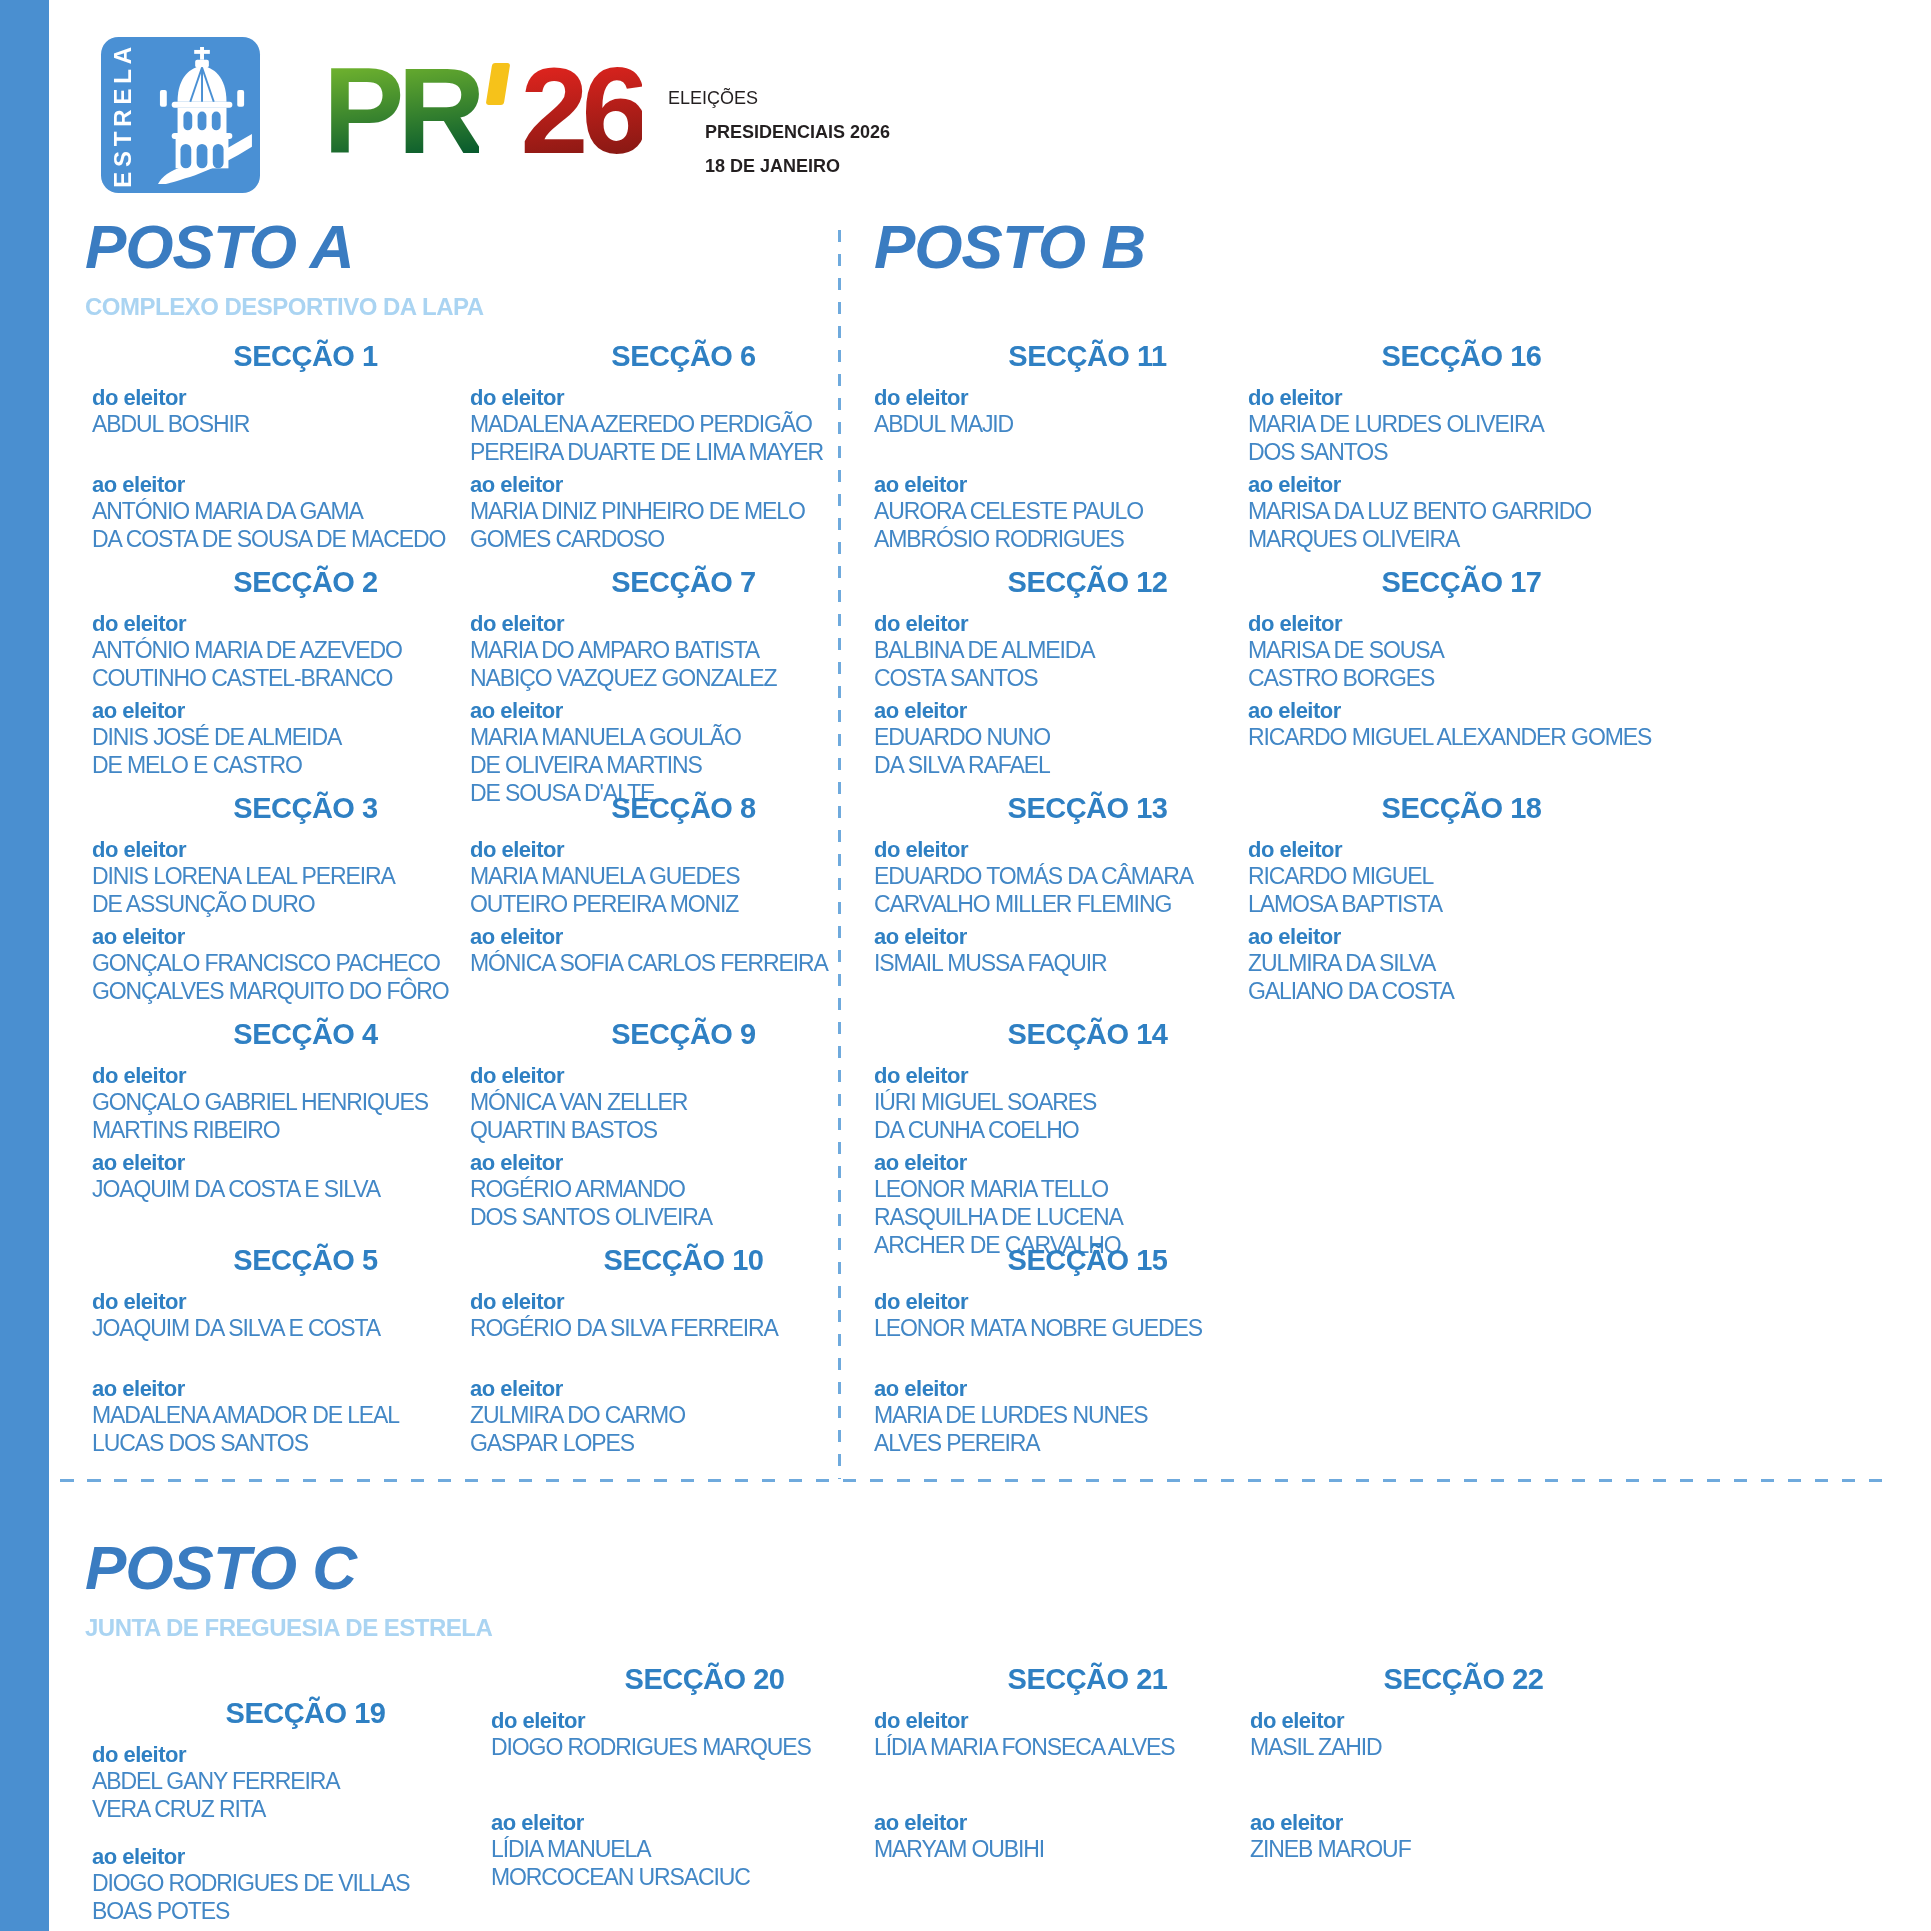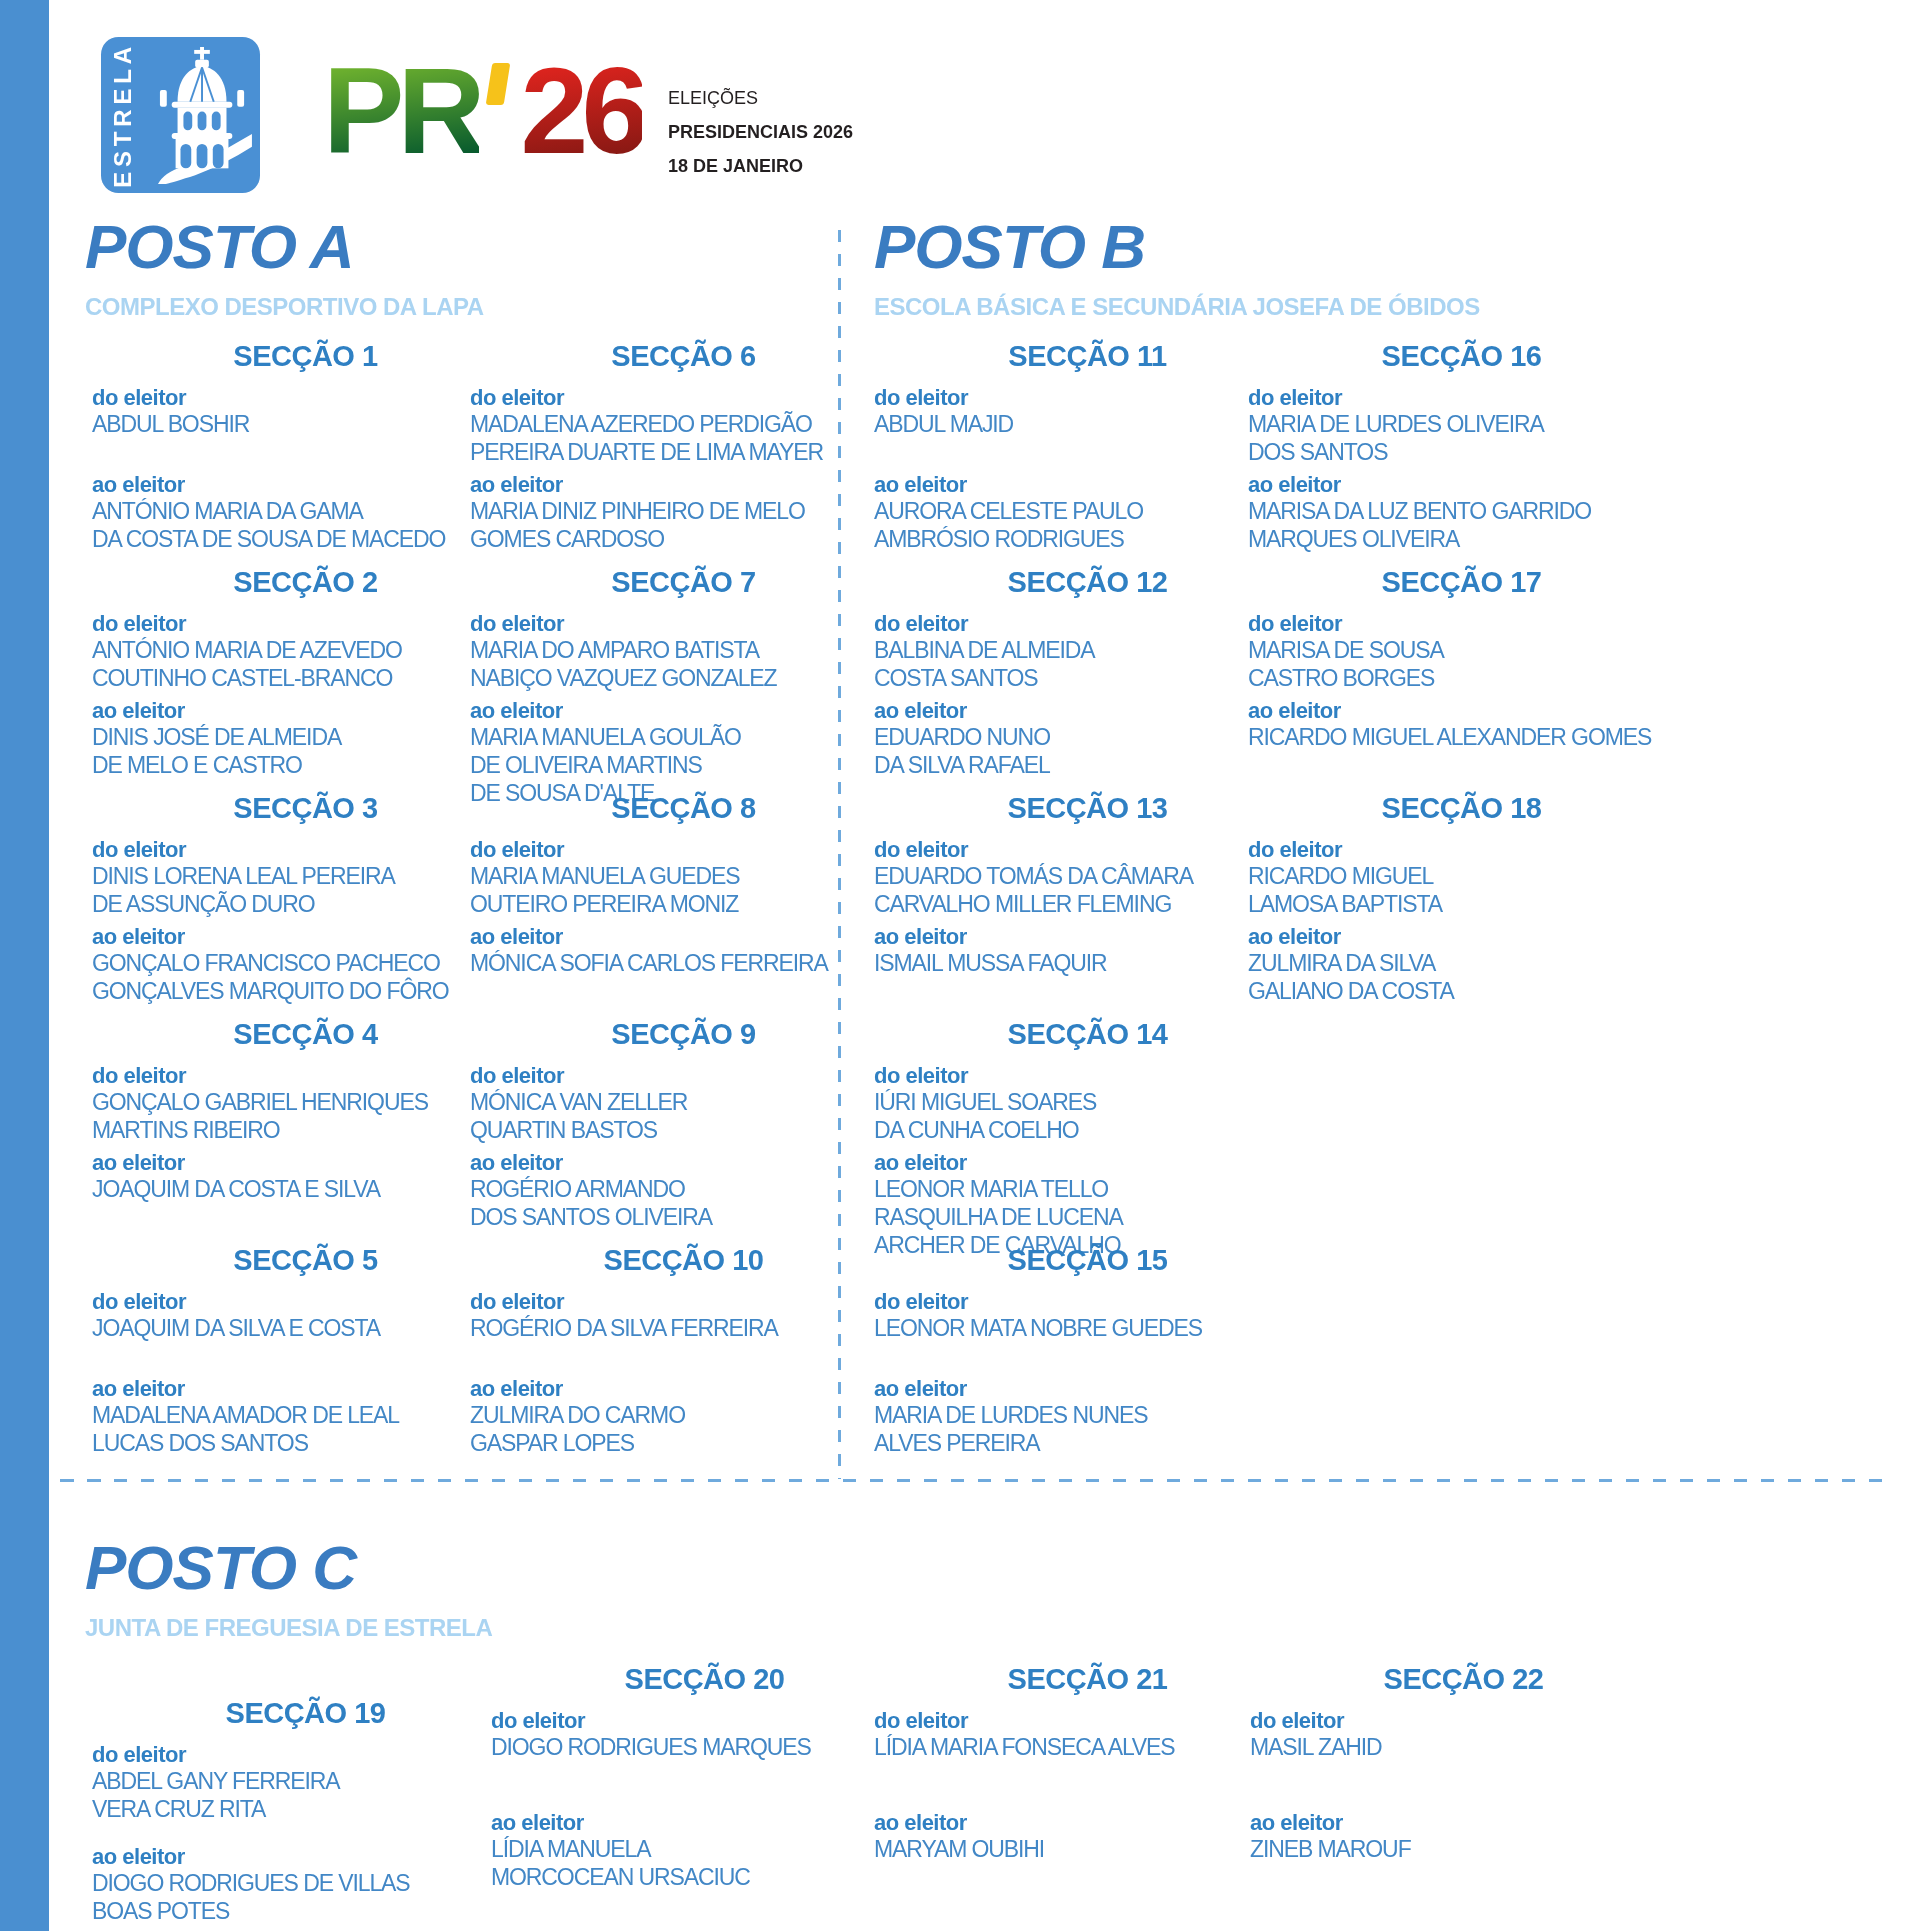--- a/index.html
+++ b/index.html
@@ -28,21 +28,21 @@
   .brand .pr{background:linear-gradient(172deg, var(--brand-green-top) 8%, var(--brand-green-bottom) 88%);
          -webkit-background-clip:text; background-clip:text; color:transparent;}
   .brand .yr{background:linear-gradient(172deg, var(--brand-red-top) 10%, var(--brand-red-bottom) 92%);
          -webkit-background-clip:text; background-clip:text; color:transparent;}
   .apos-shape{display:inline-block; width:18.3px; height:42px; background:var(--brand-yellow);
          transform:skewX(-9deg); border-radius:2.9px; margin:0 13.5px 0 9.7px; vertical-align:48px;}
   .sr{position:absolute; opacity:0; font-size:1.9px; letter-spacing:0;}
 
   .event{position:absolute; left:668px; top:81px; color:var(--dark-text);
          font-size:18px; line-height:34px; white-space:nowrap;}
-  .event .b{font-weight:bold;}
+  .event .b{font-weight:bold;margin-left:37px;}
 
   
   .p-head{position:absolute; white-space:nowrap;}
   .p-title{font-size:62px; font-weight:bold; color:var(--title-blue); letter-spacing:-1px; line-height:1;font-style:italic;}
   .p-venue{font-size:24px; font-weight:bold; color:var(--venue-blue); margin-top:14.5px; letter-spacing:-0.5px;}
   #posto-a-head{left:85px; top:216px;}
   #posto-b-head{left:874px; top:216px;}
   #posto-c-head{left:85px; top:1537px;}
 
   
@@ -115,21 +115,20 @@
     <div class="b">PRESIDENCIAIS 2026</div>
     <div class="b">18 DE JANEIRO</div>
   </div>
 
   <div class="p-head" id="posto-a-head">
     <div class="p-title">POSTO A</div>
     <div class="p-venue">COMPLEXO DESPORTIVO DA LAPA</div>
   </div>
   <div class="p-head" id="posto-b-head">
     <div class="p-title">POSTO B</div>
-    <div class="p-venue">ESCOLA BÁSICA E SECUNDÁRIA JOSEFA DE ÓBIDOS</div>
   </div>
   <div class="p-head" id="posto-c-head">
     <div class="p-title">POSTO C</div>
     <div class="p-venue">JUNTA DE FREGUESIA DE ESTRELA</div>
   </div>
 
   <div class="vdash"></div>
   <div class="hdash"></div>
 
   <div class="col" id="col-a1">

